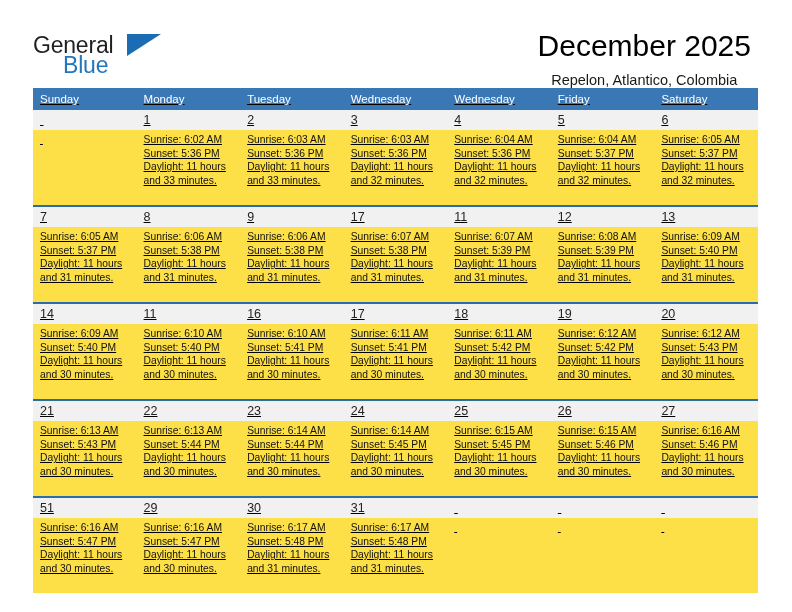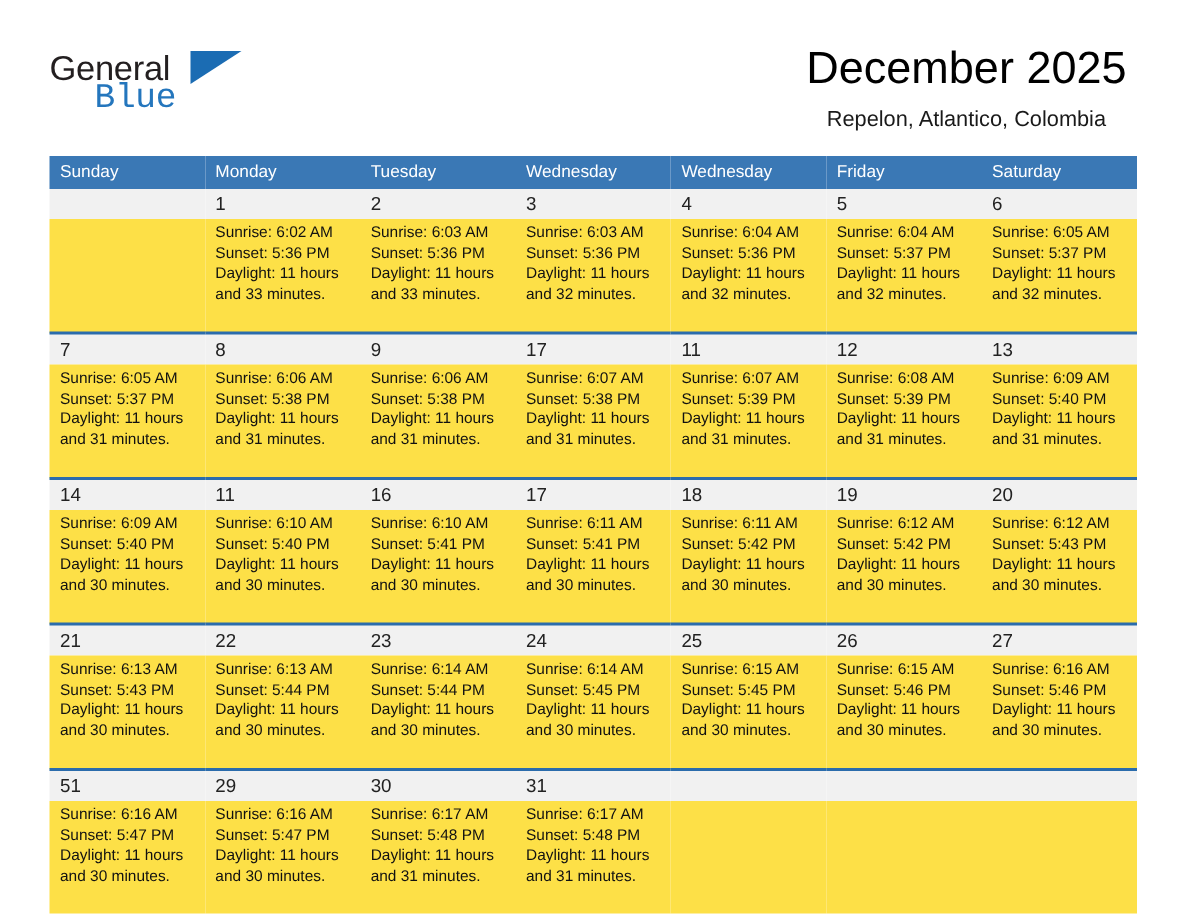--- a/index.html
+++ b/index.html
@@ -46,21 +46,21 @@
     color: #231f20;
     font-family: "Liberation Sans", sans-serif;
   }
   .logo-blue {
     position: absolute;
     left: 30px;
     top: 20px;
     font-size: 23px;
     letter-spacing: -0.2px;
     color: #2476bd;
-    font-family: Liberation Mono, monospace;
+    font-family: Liberation Sans, sans-serif;
   }
   .logo-triangle {
     position: absolute;
     left: 94px;
     top: 2px;
     width: 0;
     height: 0;
     border-left: 34px solid #1b6cb3;
     border-bottom: 22px solid transparent;
   }
@@ -82,22 +82,23 @@
     color: #1a1a1a;
     line-height: 20px;
     margin-top: 6px;
     white-space: nowrap;
   }
 
   
   .calendar {
     position: absolute;
     left: 33px;
-    top: 104px;
+    top: 88px;
     width: 725px;
+    text-decoration: underline;
   }
   table.cal {
     border-collapse: collapse;
     table-layout: fixed;
     width: 725px;
   }
   table.cal col { width: 103.57px; }
 
   thead th {
     background: #3a78b5;

